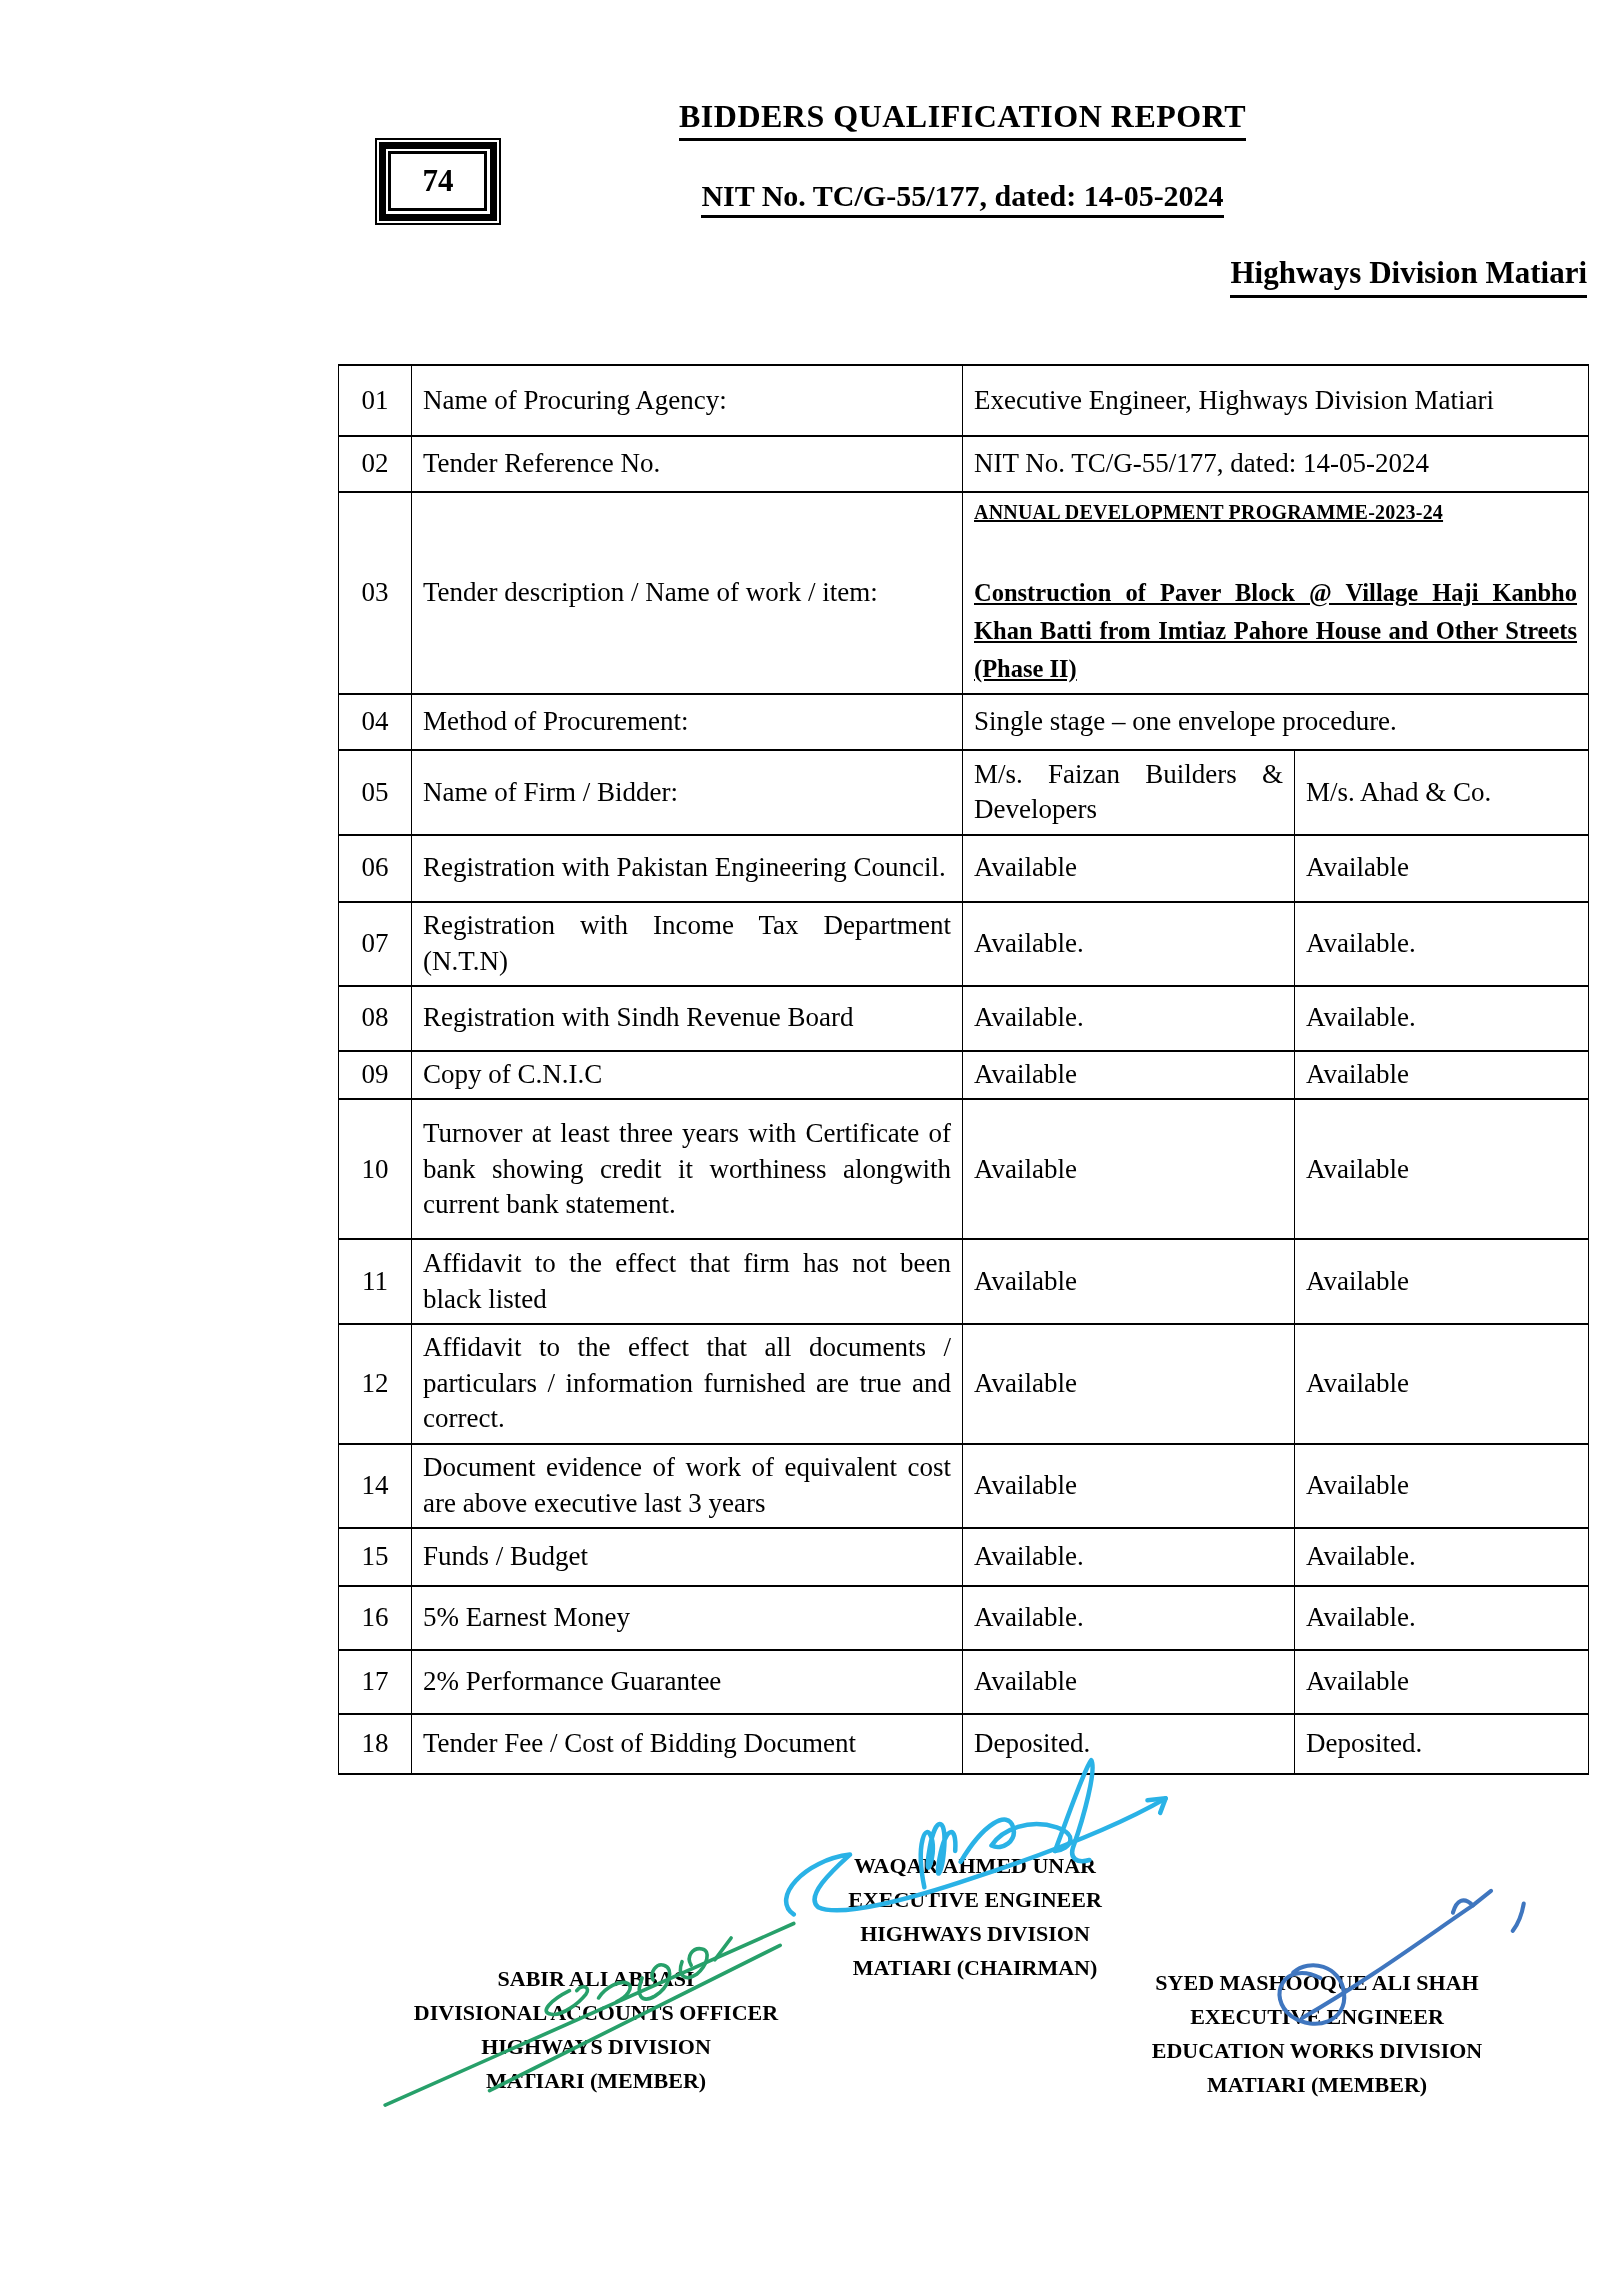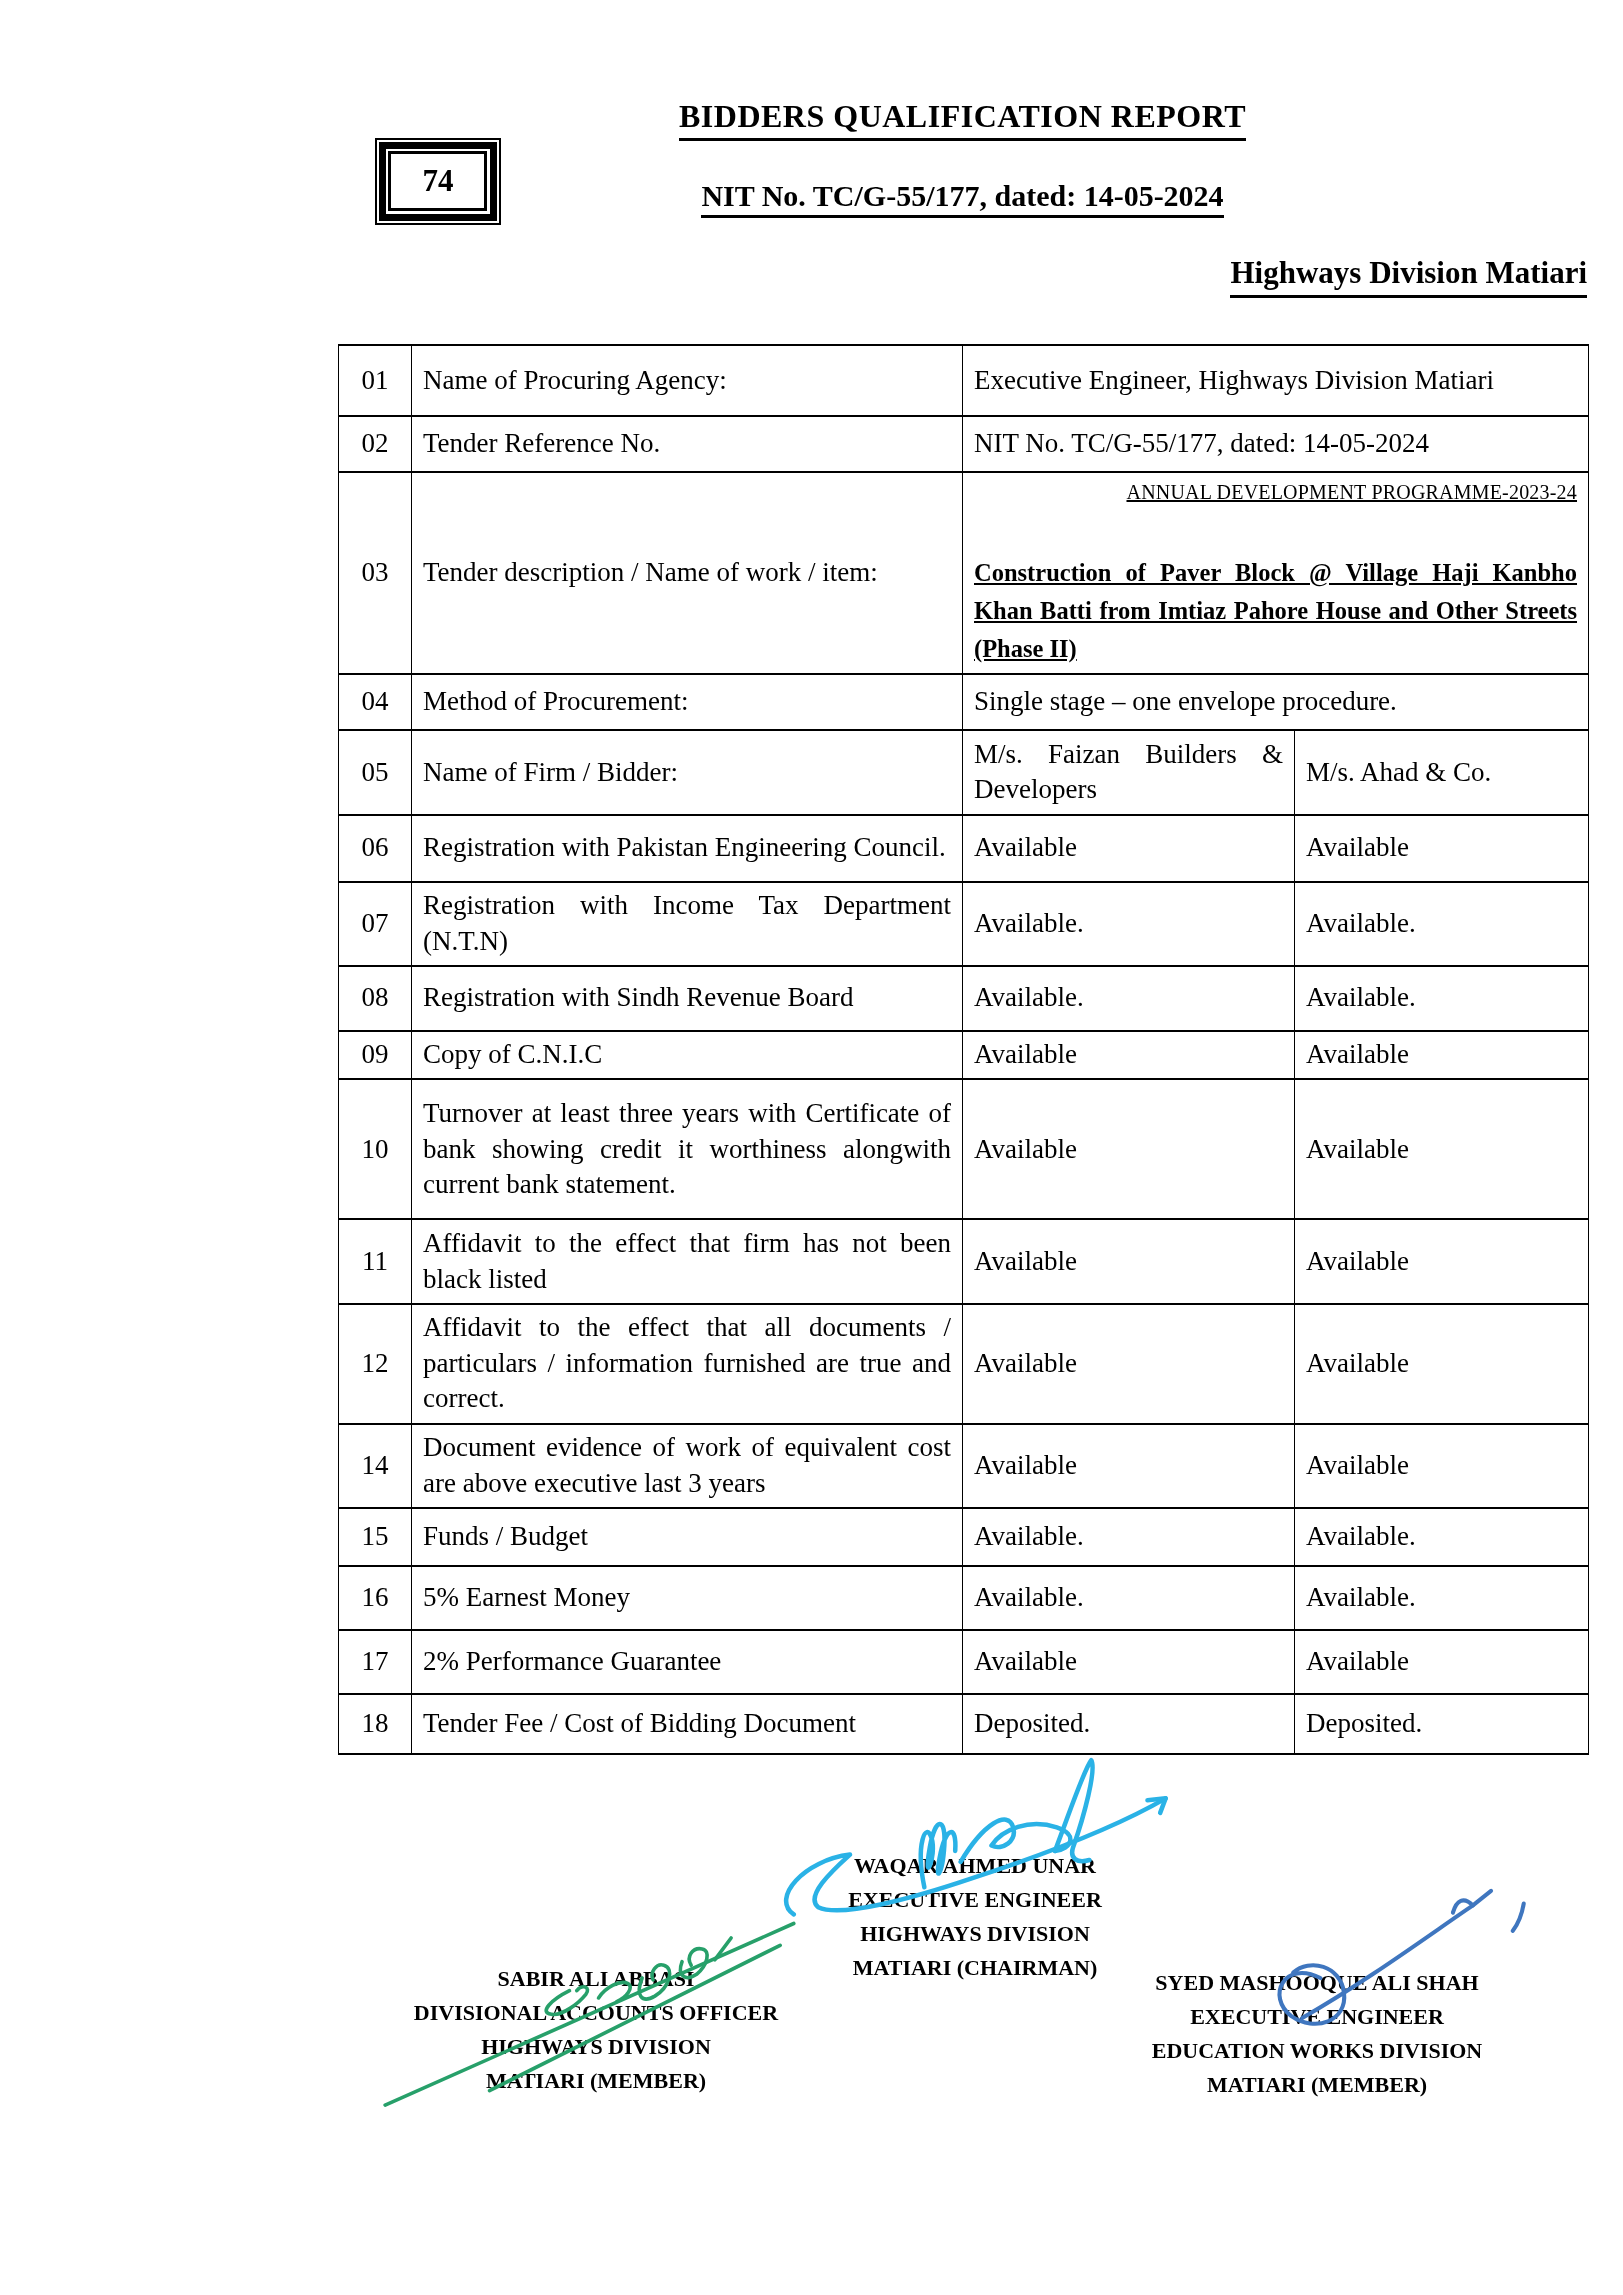--- a/index.html
+++ b/index.html
@@ -74,21 +74,21 @@
     display: inline-block;
     font-size: 31px;
     font-weight: bold;
     border-bottom: 3.6px solid #000;
     padding-bottom: 3.6px;
   }
 
   
   table.qual {
     position: absolute;
-    left: 338px; top: 344px;
+    left: 338px; top: 364px;
     width: 1249px;
     border-collapse: collapse;
     table-layout: fixed;
   }
   table.qual td {
     border: 1.8px solid #000;
     border-top-width: 2.7px;
     border-bottom-width: 2.7px;
     font-size: 27px;
     vertical-align: middle;
@@ -110,24 +110,23 @@
     padding: 5.5px 9px 5.5px 14.5px;
   }
   td.firm1 { text-align: justify; }
   
   td.desc-cell {
     vertical-align: top;
     padding: 7.3px 11px 9px 14.5px;
   }
   .adp-line {
     font-size: 20px;
-    font-weight: normal;
+    font-weight: bold;
     text-decoration: underline;
     letter-spacing: 0.2px;
-    text-align: right;
   }
   .work-line {
     margin-top: 49px;
     font-size: 24.5px;
     font-weight: bold;
     text-align: justify;
     line-height: 1.55;
   }
   .work-line span { text-decoration: underline; }
 

